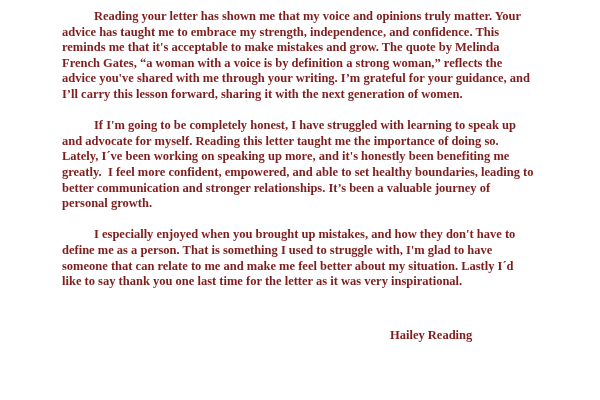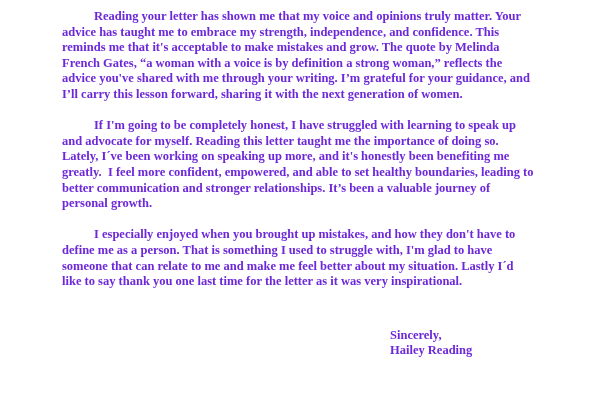--- a/index.html
+++ b/index.html
@@ -15,21 +15,21 @@
   .page {
     box-sizing: border-box;
     width: 600px;
     height: 380px;
     padding: 9px 64px 0 62px;
     background: #ffffff;
     font-family: "Liberation Serif", "DejaVu Serif", serif;
     font-weight: 700;
     font-size: 12.5px;
     line-height: 15.6px;
-    color: #6d28d9;
+    color: #7f1d1d;
     text-align: left;
   }
   .para {
     margin: 0 0 15.6px 0;
     text-indent: 32px;
     white-space: pre-wrap;
   }
   .signature-block {
     margin-top: 38px;
     margin-left: 328px;
@@ -38,16 +38,15 @@
 </style>
 </head>
 <body>
 
 <div class="page">
   <p class="para">Reading your letter has shown me that my voice and opinions truly matter. Your advice has taught me to embrace my strength, independence, and confidence. This reminds me that it's acceptable to make mistakes and grow. The quote by Melinda French Gates, “a woman with a voice is by definition a strong woman,” reflects the advice you've shared with me through your writing. I’m grateful for your guidance, and I’ll carry this lesson forward, sharing it with the next generation of women.</p>
   <p class="para">If I'm going to be completely honest, I have struggled with learning to speak up and advocate for myself. Reading this letter taught me the importance of doing so. Lately, I´ve been working on speaking up more, and it's honestly been benefiting me greatly.  I feel more confident, empowered, and able to set healthy boundaries, leading to better communication and stronger relationships. It’s been a valuable journey of personal growth.</p>
   <p class="para">I especially enjoyed when you brought up mistakes, and how they don't have to define me as a person. That is something I used to struggle with, I'm glad to have someone that can relate to me and make me feel better about my situation. Lastly I´d like to say thank you one last time for the letter as it was very inspirational.</p>
 
   <div class="signature-block">
-    <div>Sincerely,</div>
     <div>Hailey Reading</div>
   </div>
 </div>
 
 </body></html>

